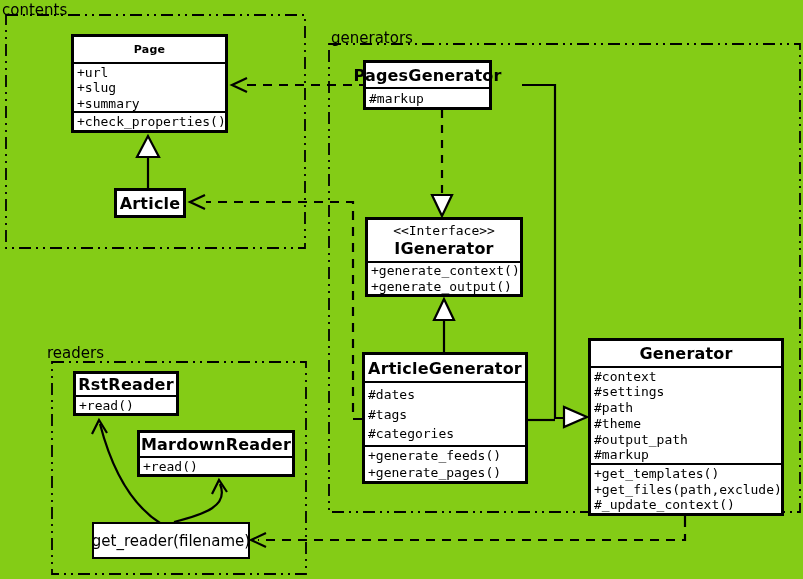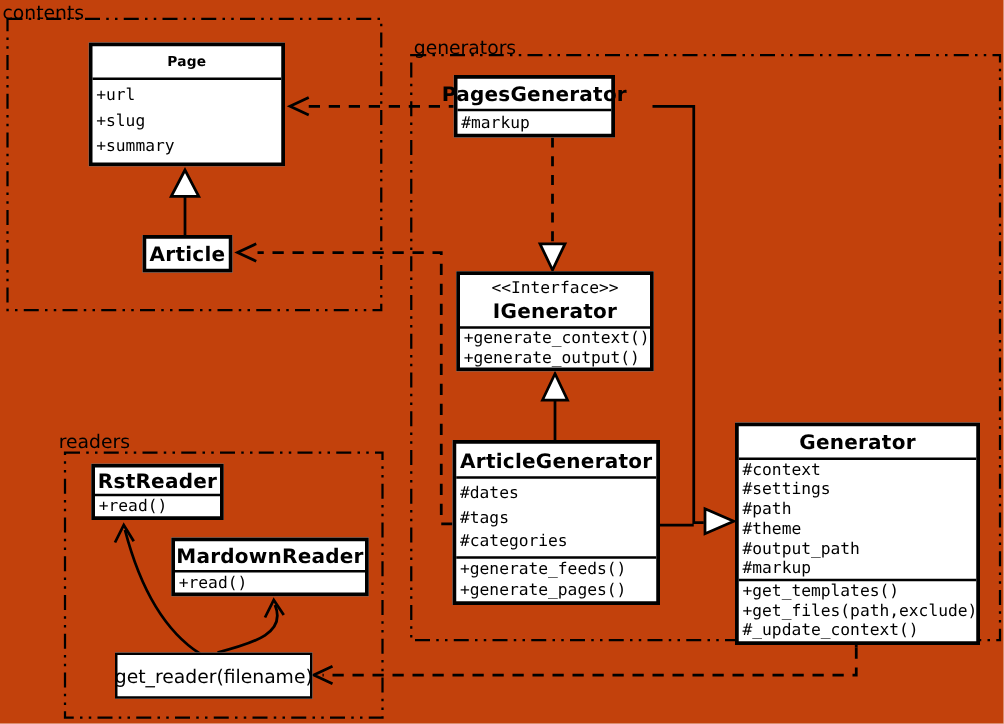--- a/index.html
+++ b/index.html
@@ -1,20 +1,20 @@
 <!DOCTYPE html>
 <html><head>
 <meta charset="utf-8">
 <style>
   html, body { margin: 0; padding: 0; background: #ffffff; }
   #stage {
     position: relative;
     width: 803px;
     height: 579px;
-    background: #c2410c;
+    background: #84cc16;
     font-family: "DejaVu Sans", sans-serif;
     overflow: hidden;
   }
   #wires { position: absolute; left: 0; top: 0; z-index: 1; }
   .pkg-label {
     position: absolute;
     z-index: 3;
     font: 15px "DejaVu Sans", sans-serif;
     color: #000;
     white-space: nowrap;
@@ -131,20 +131,23 @@
   <div class="pkg-label" style="left:331px; top:29px;">generators</div>
   <div class="pkg-label" style="left:47px; top:344px;">readers</div>
 
   <div class="uml-class" style="left:71px; top:34px; width:157px; height:99px;">
     <div class="uml-title" style="height:25px; font-size:11px;">Page</div>
     <div class="uml-rows" style="flex:1;">
       <div>+url</div>
       <div>+slug</div>
       <div>+summary</div>
     </div>
+    <div class="uml-rows" style="height:19px;">
+      <div>+check_properties()</div>
+    </div>
   </div>
 
   <div class="uml-class" style="left:114px; top:188px; width:72px; height:30px;">
     <div class="uml-title" style="flex:1;">Article</div>
   </div>
 
   <div class="uml-class" style="left:363px; top:60px; width:129px; height:50px;">
     <div class="uml-title" style="height:24px;">PagesGenerator</div>
     <div class="uml-rows" style="flex:1;">
       <div>#markup</div>

